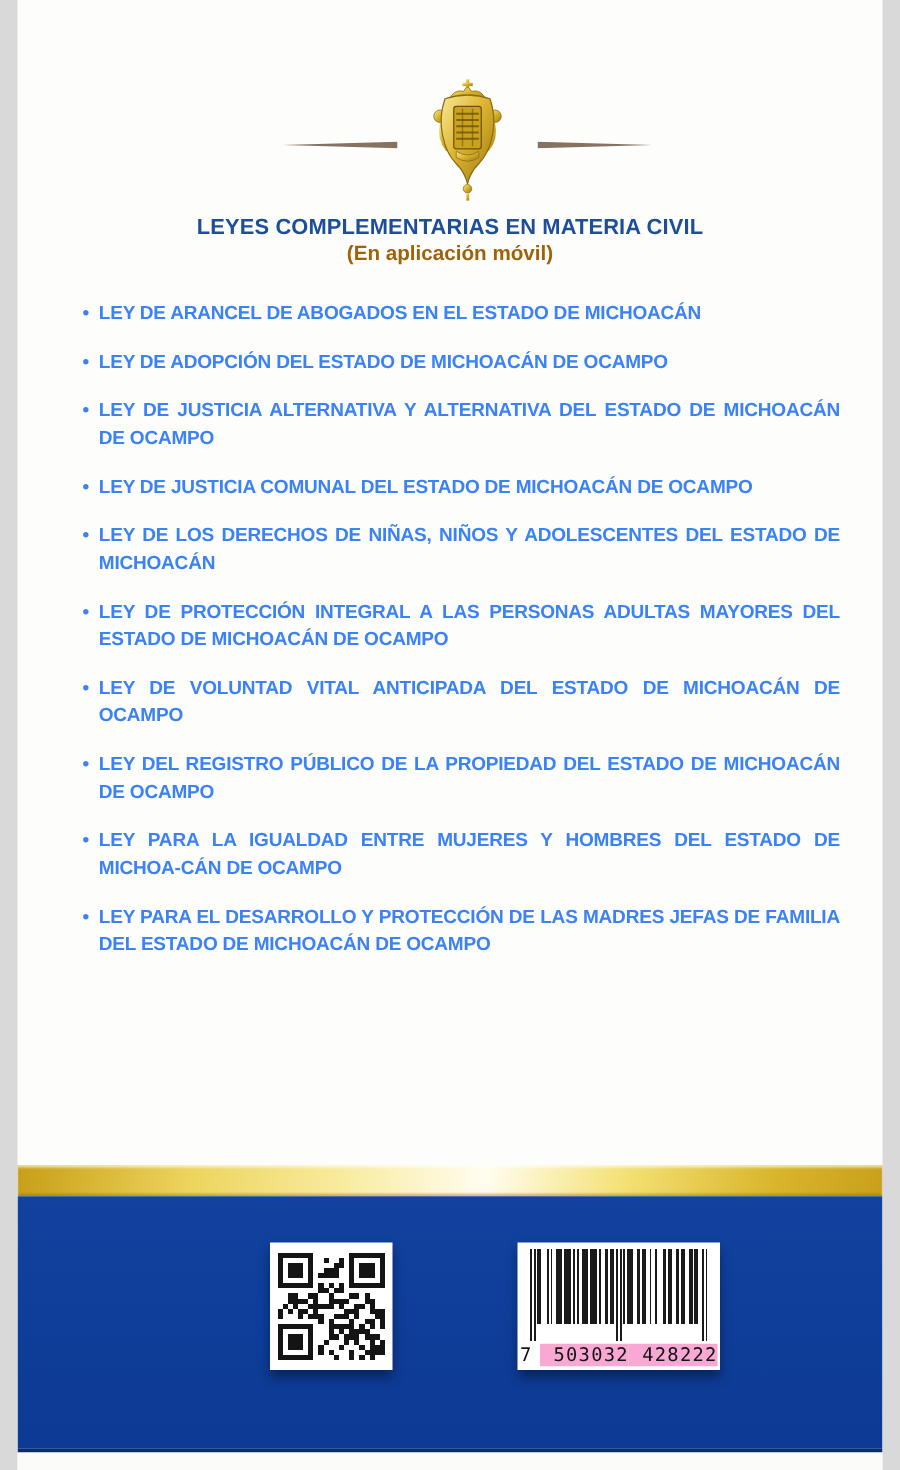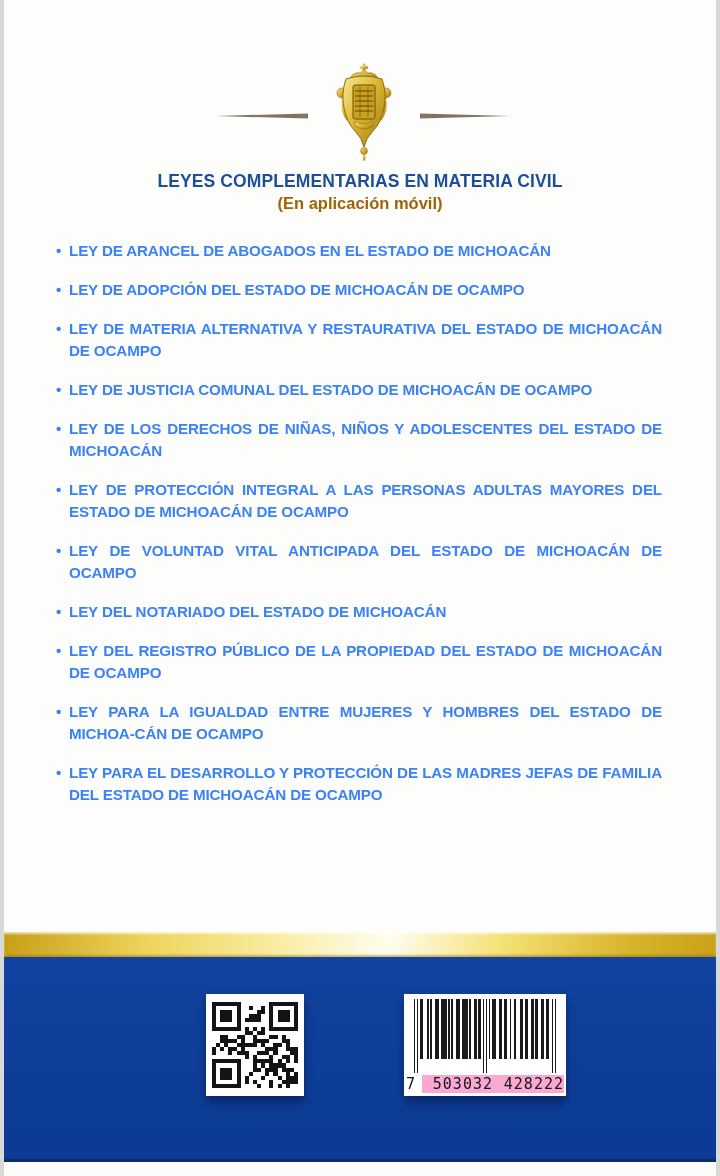--- a/index.html
+++ b/index.html
@@ -1,20 +1,19 @@
 <!DOCTYPE html>
 <html><head>
 <meta charset="utf-8">
 <style>
   html,body { margin:0; padding:0; background:#d9d9d9; }
   .page {
     position:relative; width:692px; height:1176px; margin:0 auto;
     background:#fdfdfb; overflow:hidden;
     font-family:"Liberation Sans", sans-serif;
-    padding-left:20px;
   }
 
   
   .emblem { position:absolute; top:63px; left:325px; width:70px; height:100px; }
   .rule { position:absolute; top:113px; height:6px; width:92px; }
   .rule-left  { left:212px; }
   .rule-right { left:416px; }
 
   .title {
     position:absolute; top:171px; left:0; width:100%;
@@ -120,26 +119,25 @@
   <svg class="rule rule-right" viewBox="0 0 92 6" preserveAspectRatio="none" aria-hidden="true">
     <polygon points="0,0.4 0,5.6 92,3" fill="#857263"></polygon>
   </svg>
 
   <div class="title">LEYES COMPLEMENTARIAS EN MATERIA CIVIL</div>
   <div class="subtitle">(En aplicación móvil)</div>
 
   <ul class="laws" id="laws-list">
       <li>LEY DE ARANCEL DE ABOGADOS EN EL ESTADO DE MICHOACÁN</li>
       <li>LEY DE ADOPCIÓN DEL ESTADO DE MICHOACÁN DE OCAMPO</li>
-      <li>LEY DE MATERIA ALTERNATIVA Y RESTAURATIVA DEL ESTADO DE MICHOACÁN DE OCAMPO</li>
+      <li>LEY DE JUSTICIA ALTERNATIVA Y ALTERNATIVA DEL ESTADO DE MICHOACÁN DE OCAMPO</li>
       <li>LEY DE JUSTICIA COMUNAL DEL ESTADO DE MICHOACÁN DE OCAMPO</li>
       <li>LEY DE LOS DERECHOS DE NIÑAS, NIÑOS Y ADOLESCENTES DEL ESTADO DE MICHOACÁN</li>
       <li>LEY DE PROTECCIÓN INTEGRAL A LAS PERSONAS ADULTAS MAYORES DEL ESTADO DE MICHOACÁN DE OCAMPO</li>
       <li>LEY DE VOLUNTAD VITAL ANTICIPADA DEL ESTADO DE MICHOACÁN DE OCAMPO</li>
-      <li>LEY DEL NOTARIADO DEL ESTADO DE MICHOACÁN</li>
       <li>LEY DEL REGISTRO PÚBLICO DE LA PROPIEDAD DEL ESTADO DE MICHOACÁN DE OCAMPO</li>
       <li>LEY PARA LA IGUALDAD ENTRE MUJERES Y HOMBRES DEL ESTADO DE MICHOA-CÁN DE OCAMPO</li>
       <li>LEY PARA EL DESARROLLO Y PROTECCIÓN DE LAS MADRES JEFAS DE FAMILIA DEL ESTADO DE MICHOACÁN DE OCAMPO</li>
     </ul>
 
   <div class="gold-stripe"></div>
 
   <div class="navy-band">
     <div class="qr-box">
       <svg id="qr-svg" viewBox="0 0 21 21" aria-hidden="true">

